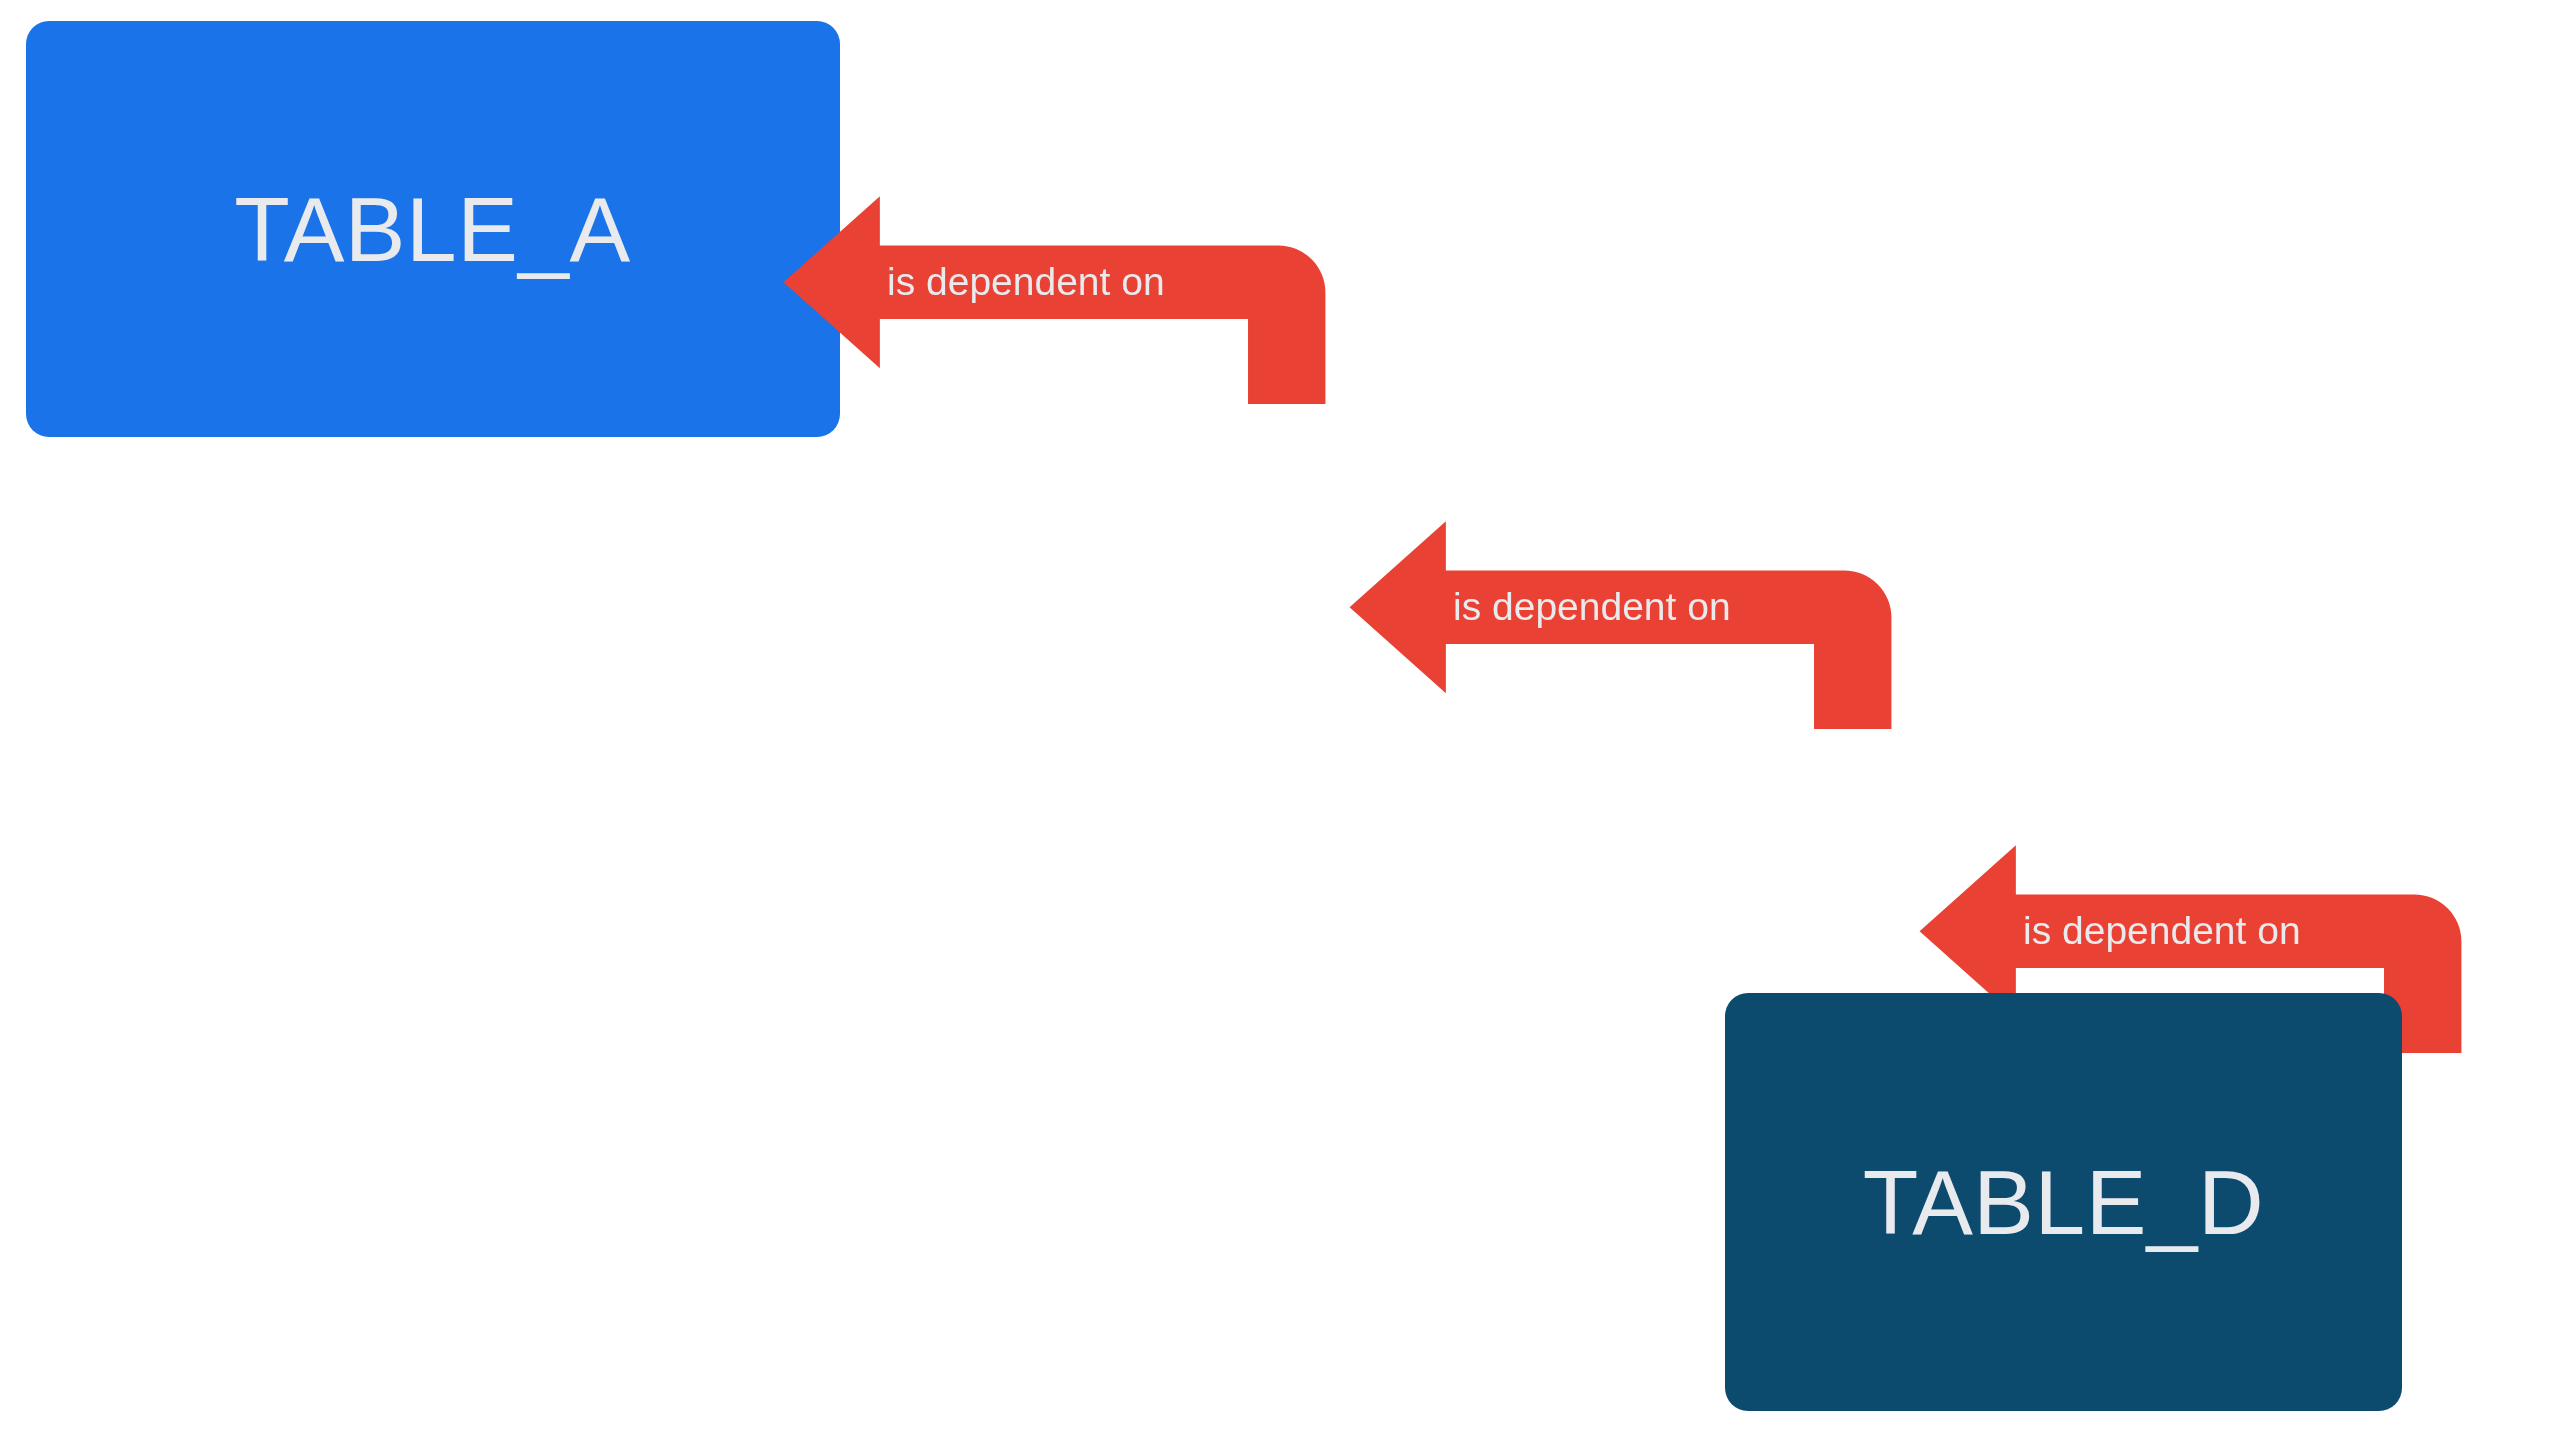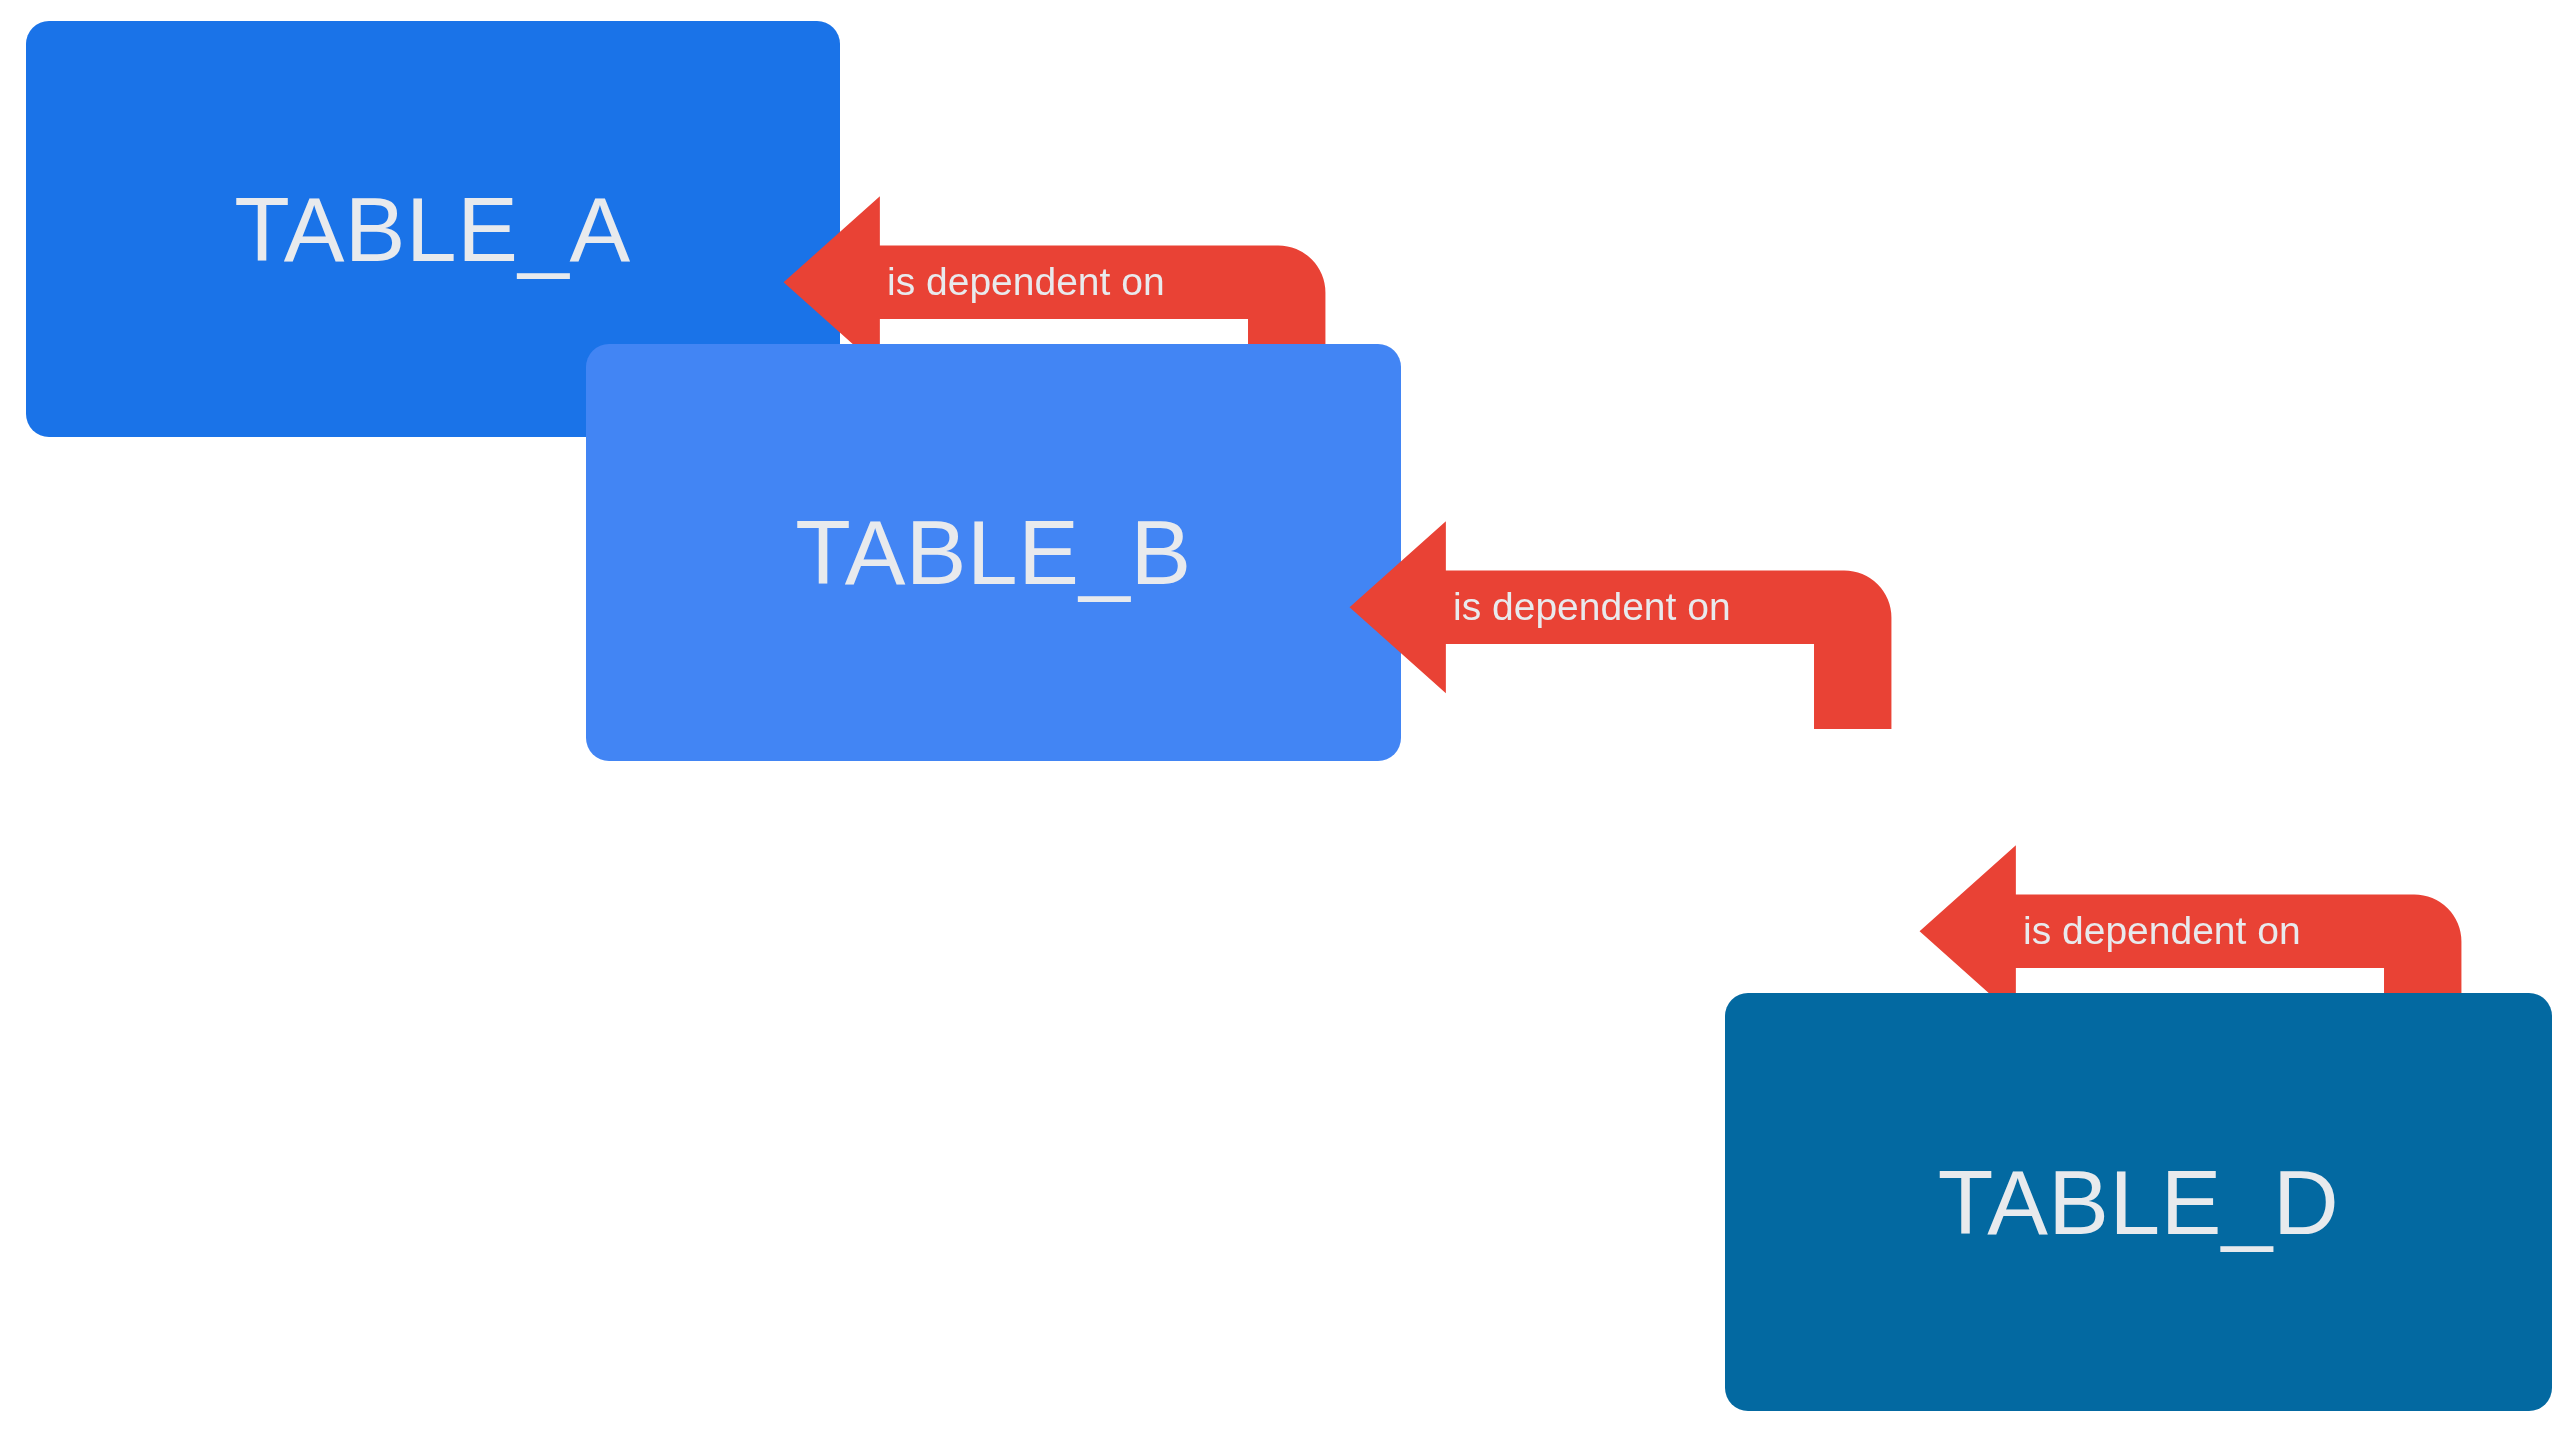--- a/index.html
+++ b/index.html
@@ -72,23 +72,20 @@
                L 574,250
                L 492,250
                L 492,160
                L 102,160
                L 102,212
                Z" fill="#e94235"></path>
     </svg>
     <span class="edge-label" style="left:104px; top:94px; color:#e8eaed;">is dependent on</span>
   </div>
 
-  <div class="node-box" id="node-table-b" style="left:586px; top:344px; width:815px; height:417px; background:#4285f4; z-index:30;">
-    <span class="node-label" style="color:#e8eaed;">TABLE_B</span>
-  </div>
 
   <div class="edge" id="edge-b-c" style="left:1349px; top:493px; width:543px; height:236px; z-index:40;">
     <svg width="543" height="236" viewBox="0 0 574 250">
       <path d="M 0,121
                L 102,30
                L 102,82
                L 524,82
                A 50 50 0 0 1 574 132
                L 574,250
                L 492,250
@@ -111,18 +108,18 @@
                L 574,250
                L 492,250
                L 492,160
                L 102,160
                L 102,212
                Z" fill="#e94235"></path>
     </svg>
     <span class="edge-label" style="left:104px; top:94px; color:#e8eaed;">is dependent on</span>
   </div>
 
-  <div class="node-box" id="node-table-d" style="left:1725px; top:993px; width:827px; height:418px; background:#0369a1; z-index:70;">
+  <div class="node-box" id="node-table-d" style="left:1725px; top:993px; width:677px; height:418px; background:#0c4a6e; z-index:70;">
     <span class="node-label" style="color:#e8eaed;">TABLE_D</span>
   </div>
 
 </div>
 
 
 </body></html>

